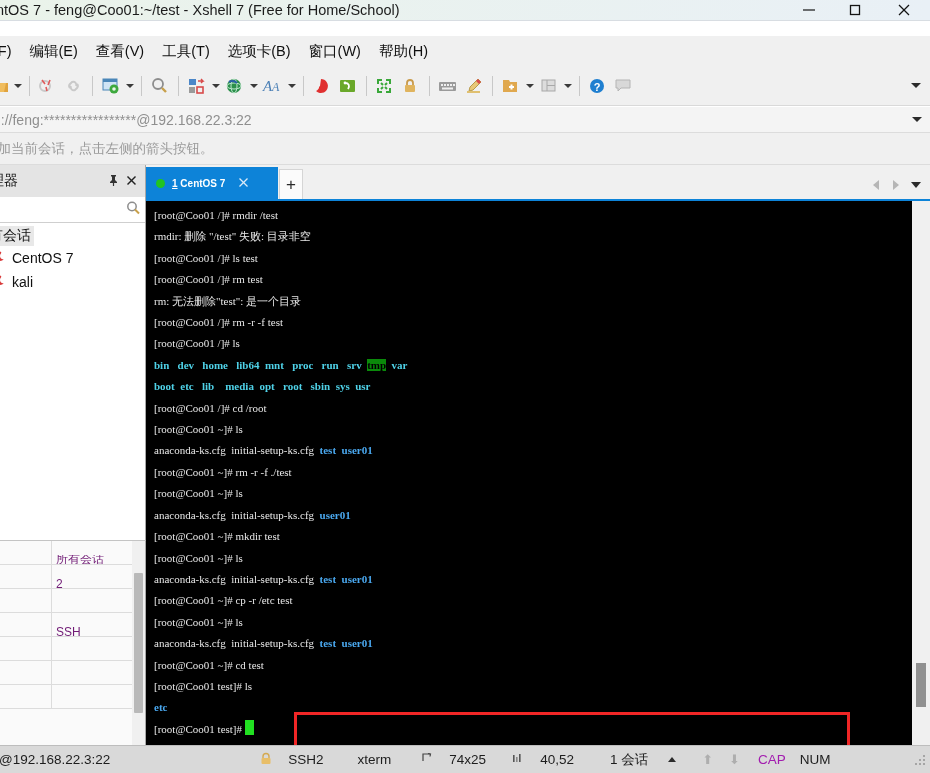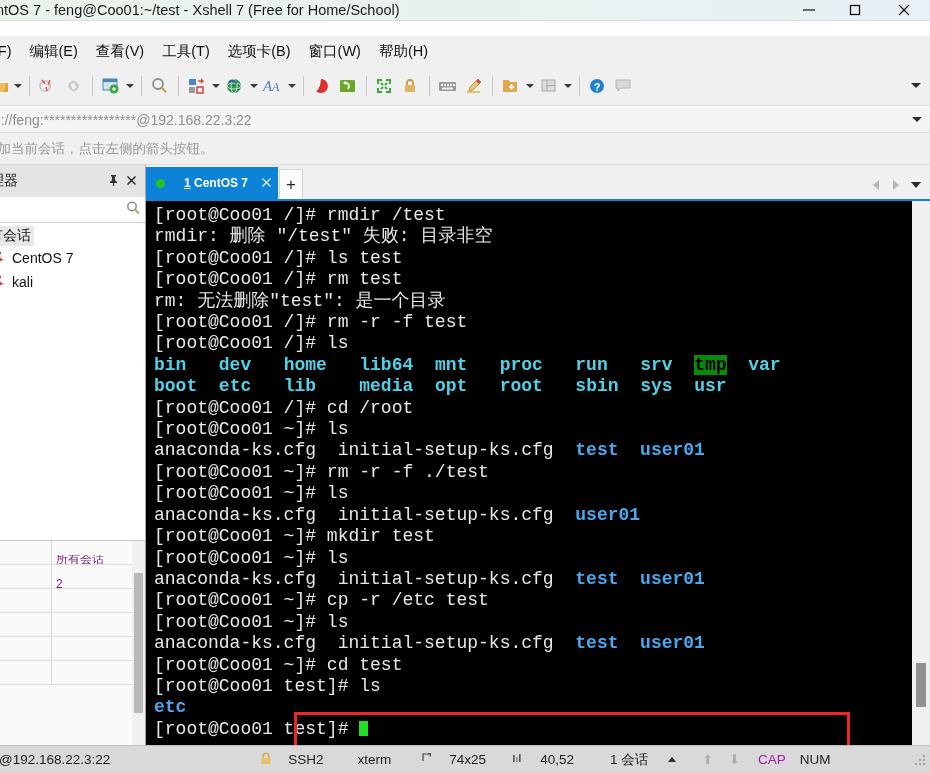--- a/index.html
+++ b/index.html
@@ -142,21 +142,21 @@
   
   .tabbar{
     position:absolute; left:146px; top:165px; width:784px; height:34px;
     background:#f0f0f0; display:flex; align-items:flex-end;
   }
   .tab{
     height:32px; background:#0d83d8; color:#fff; display:flex; align-items:center;
     padding:0 6px 0 10px; gap:7px; min-width:132px;
   }
   .tab-dot{ width:9px; height:9px; border-radius:50%; background:#21c421; }
-  .tab-label{ font-size:12px; font-weight:bold; white-space:nowrap;margin-left:12px; }
+  .tab-label{ font-size:10px; font-weight:bold; white-space:nowrap; }
   .tab-label u{ text-decoration:underline; }
   .tab-close{ font-size:13px; color:#dbeaf7; margin-left:6px; }
   .tab-new{
     width:24px; height:30px; background:#fbfbfb; border:1px solid #d5d5d5;
     border-bottom:none; display:flex; align-items:center; justify-content:center;
     font-size:17px; color:#2a2a2a; margin-left:1px;
   }
   .tab-nav{
     margin-left:auto; display:flex; align-items:center; gap:4px; padding:0 6px 6px 0;
   }
@@ -177,22 +177,22 @@
   
   .term-wrap{
     position:absolute; left:146px; top:199px; width:784px; height:546px;
     background:#000; border-top:2px solid #0d83d8;
   }
   .term{
     position:absolute; left:0; top:0; width:766px; height:544px;
     background:#000; overflow:hidden; padding:4px 0 0 8px;
   }
   .term pre{
-    font-family:Liberation Mono, monospace;
-    font-size:18px; line-height:21.4px; color:#e8e8e8;
+    font-family:Liberation Serif, serif;
+    font-size:11px; line-height:21.4px; color:#e8e8e8;
     white-space:pre; letter-spacing:0px;
   }
   .term .cy{ color:#4fd2e8; font-weight:bold; }
   .term .bl{ color:#4aa8ef; font-weight:bold; }
   .term .hl{ background:#0a8a0a; color:#000; font-weight:bold; }
   .cursor{
     display:inline-block; width:9px; height:15px; background:#21e021;
     vertical-align:-2px;
   }
   .term-scroll{
@@ -479,20 +479,24 @@
       <div class="pcell-a"></div>
       <div class="pcell-b">所有会话</div>
     </div>
     <div class="prow">
       <div class="pcell-a"></div>
       <div class="pcell-b">2</div>
     </div>
     <div class="prow">
       <div class="pcell-a"></div>
       <div class="pcell-b"></div>
+    </div>
+    <div class="prow">
+      <div class="pcell-a"></div>
+      <div class="pcell-b">SSH</div>
     </div>
     <div class="prow">
       <div class="pcell-a"></div>
       <div class="pcell-b"></div>
     </div>
     <div class="prow">
       <div class="pcell-a"></div>
       <div class="pcell-b"></div>
     </div>
     <div class="prow">

